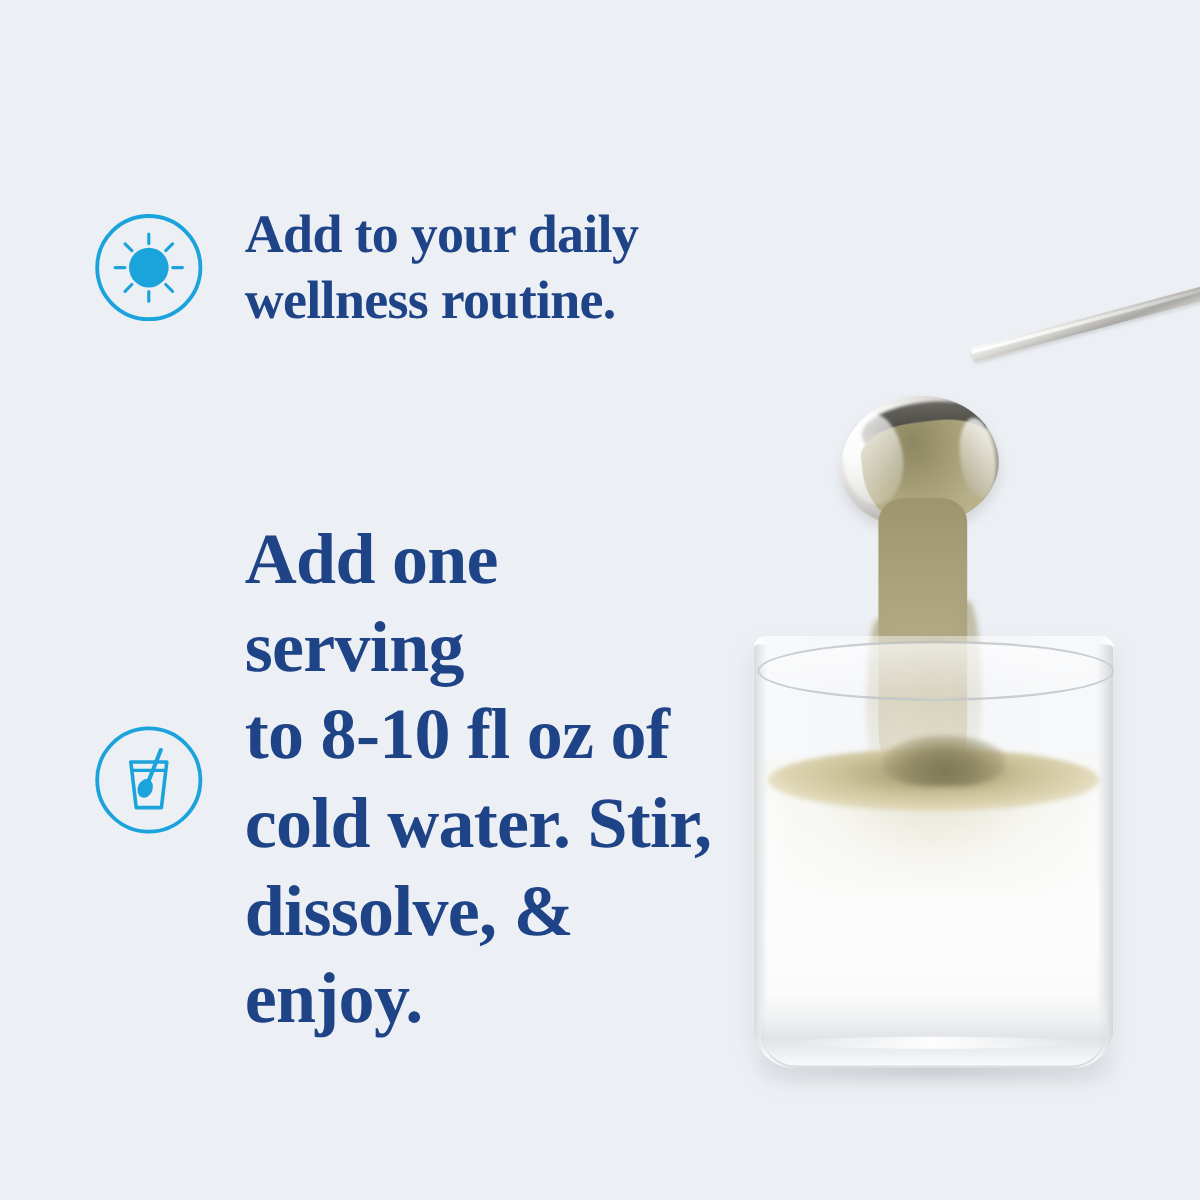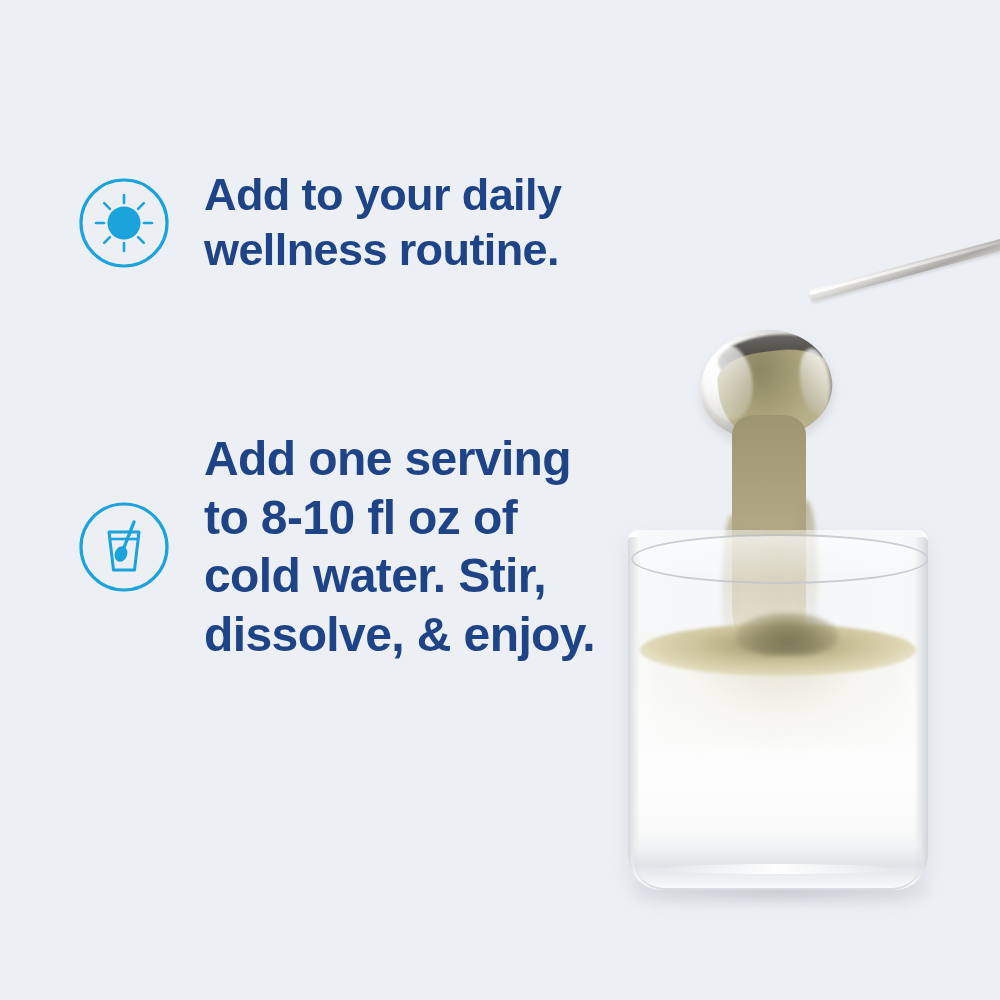--- a/index.html
+++ b/index.html
@@ -39,22 +39,23 @@
   .icon-badge svg { display: block; width: 92px; height: 92px; }
 
   .instruction-text {
     margin-left: 34px;
     color: #1e4487;
     font-size: 45px;
     font-weight: bold;
     line-height: 1.22;
     letter-spacing: -0.6px;
     white-space: pre-line;
-  }
-  #row-mix .instruction-text { font-size: 48px; line-height: 1.22; }
+    font-family: Liberation Serif, serif;
+  }
+  #row-mix .instruction-text { font-size: 60px; line-height: 1.22; }
 
   
   #photo {
     position: absolute;
     left: 560px;
     top: 230px;
     width: 440px;
     height: 700px;
   }
 

